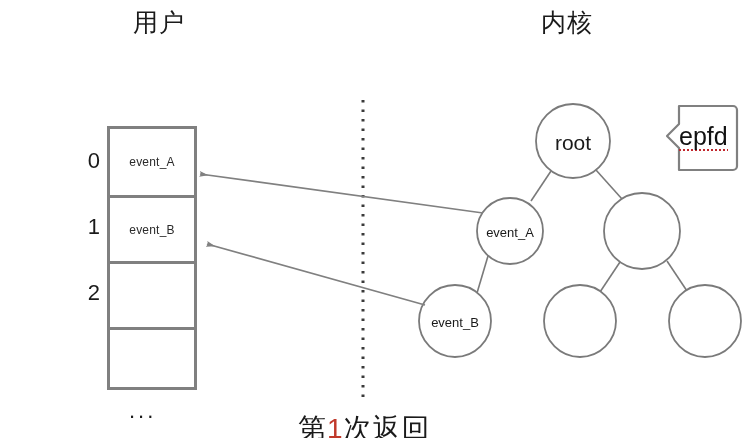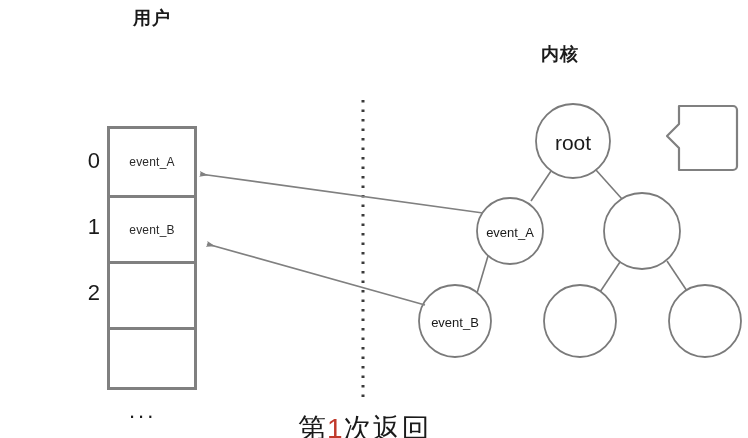--- a/index.html
+++ b/index.html
@@ -16,28 +16,27 @@
   #canvas {
     position: relative;
     width: 748px;
     height: 438px;
     background: #ffffff;
   }
   .abs { position: absolute; }
 
   
   .col-heading {
-    font-size: 18px;
+    font-size: 25px;
     color: #1a1a1a;
     letter-spacing: 1px;
     white-space: nowrap;
-    font-weight: bold;
   }
   #heading-user  { left: 133px; top: 6px; }
-  #heading-kernel{ left: 541px; top: 6px; margin-top: 36px; }
+  #heading-kernel{ left: 541px; top: 6px; }
 
   
   #code-line {
     left: 14px;
     top: 62px;
     font-size: 25px;
     color: #111111;
     white-space: nowrap;
   }
   .spell-underline {
@@ -163,20 +162,23 @@
 
   <div class="abs" id="caption">
     <span>第</span><span class="accent">1</span><span>次返回</span>
   </div>
 
   <div class="abs" id="epfd-callout">
     <svg width="74" height="70" viewBox="0 0 74 70" xmlns="http://www.w3.org/2000/svg">
       <path d="M14,2 H68 a4,4 0 0 1 4,4 V62 a4,4 0 0 1 -4,4 H14 a0,0 0 0 1 0,0 V44 L2,32 L14,20 Z" fill="#ffffff" stroke="#808080" stroke-width="2.2" stroke-linejoin="round"></path>
     </svg>
   </div>
+  <div class="abs" id="epfd-label">
+    <span class="spell-underline">epfd</span>
+  </div>
 
   <svg class="abs" id="svg-layer" viewBox="0 0 748 438" xmlns="http://www.w3.org/2000/svg">
     <defs>
       <marker id="arrowhead" markerWidth="9" markerHeight="7" refX="8.5" refY="3.5" orient="auto" markerUnits="userSpaceOnUse">
         <polygon points="0,3.5 9,0.6 7.4,3.5 9,6.4" fill="#808080"></polygon>
       </marker>
     </defs>
 
     <line id="divider-line" x1="363" y1="100" x2="363" y2="402" stroke="#3a3a3a" stroke-width="3" stroke-dasharray="2.5 7" stroke-linecap="butt"></line>
 

